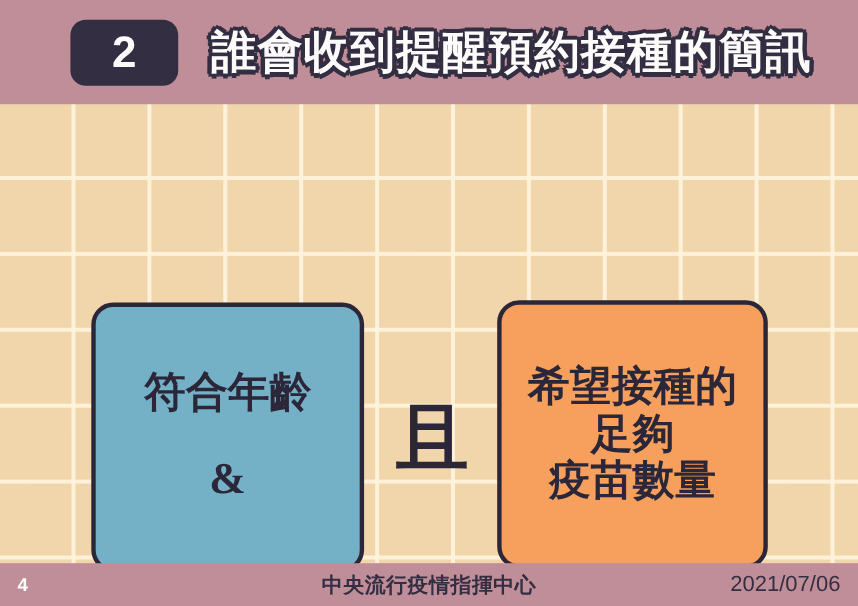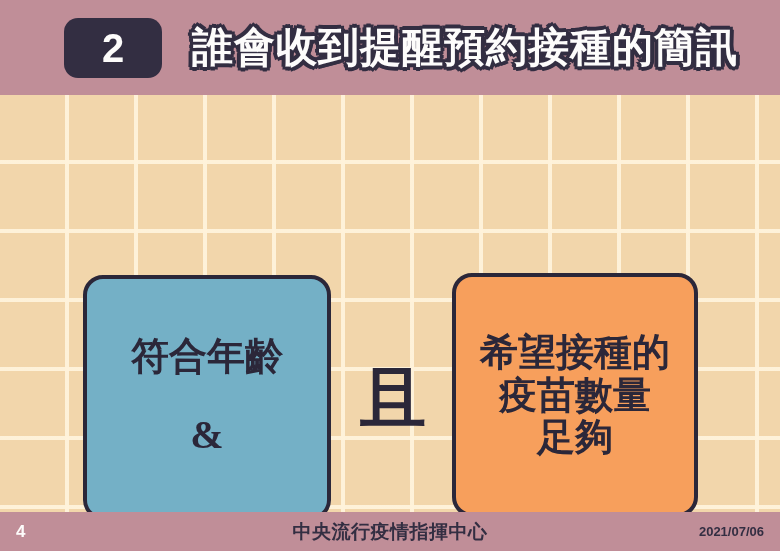--- a/index.html
+++ b/index.html
@@ -171,22 +171,22 @@
     flex: 1 1 auto;
     text-align: center;
     color: #332e42;
     font-size: 19px;
     font-weight: bold;
     letter-spacing: 0.5px;
     font-family: Liberation Serif, serif;
   }
   #footer-date {
     color: #332e42;
-    font-size: 13px;
-    font-weight: bold;
+    font-size: 20px;
+    font-weight: normal;
     width: 120px;
     text-align: right;
     letter-spacing: 0px;
     font-family: "Liberation Sans", "DejaVu Sans", sans-serif;
   }
 </style>
 </head>
 <body>
 
 <div id="slide">
@@ -202,22 +202,22 @@
 
     <div id="cond-box-left" class="cond-box">
       <div class="line">符合年齡</div>
       <div class="line amp">&amp;</div>
     </div>
 
     <div id="conjunction">且</div>
 
     <div id="cond-box-right" class="cond-box">
       <div class="line">希望接種的</div>
+      <div class="line">足夠</div>
       <div class="line">疫苗數量</div>
-      <div class="line">足夠</div>
     </div>
 
   </div>
 
   <div id="footer">
     <div id="footer-page-number">4</div>
     <div id="footer-org">中央流行疫情指揮中心</div>
     <div id="footer-date">2021/07/06</div>
   </div>
 

